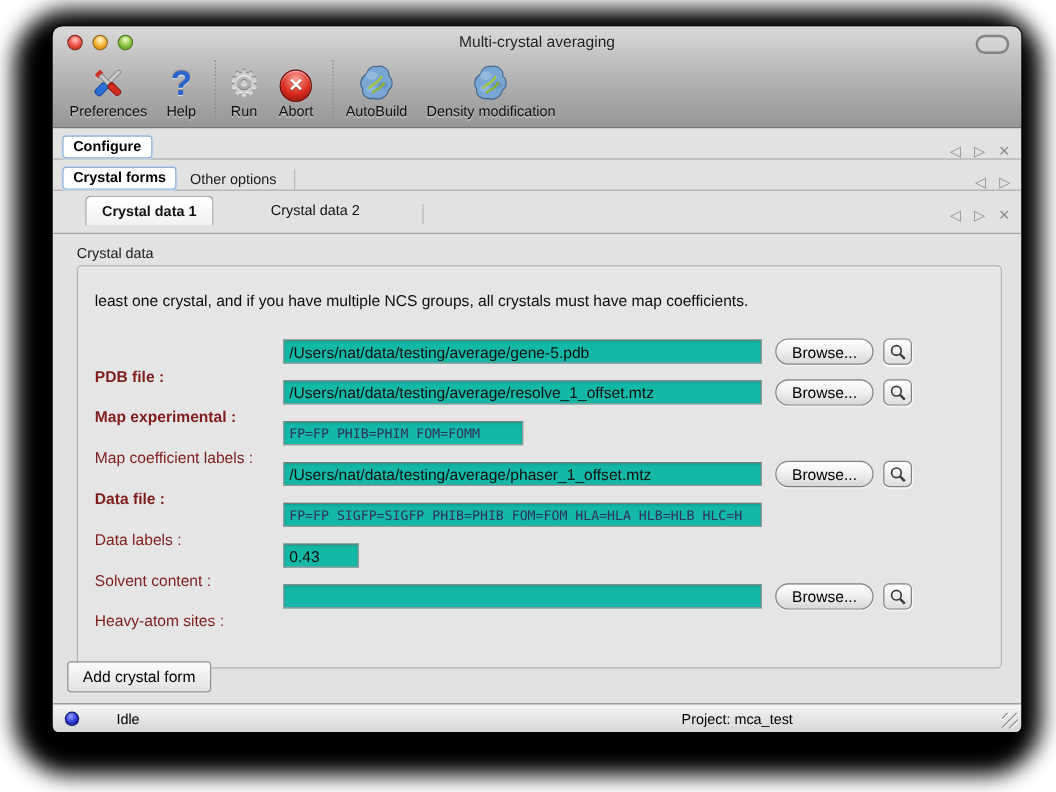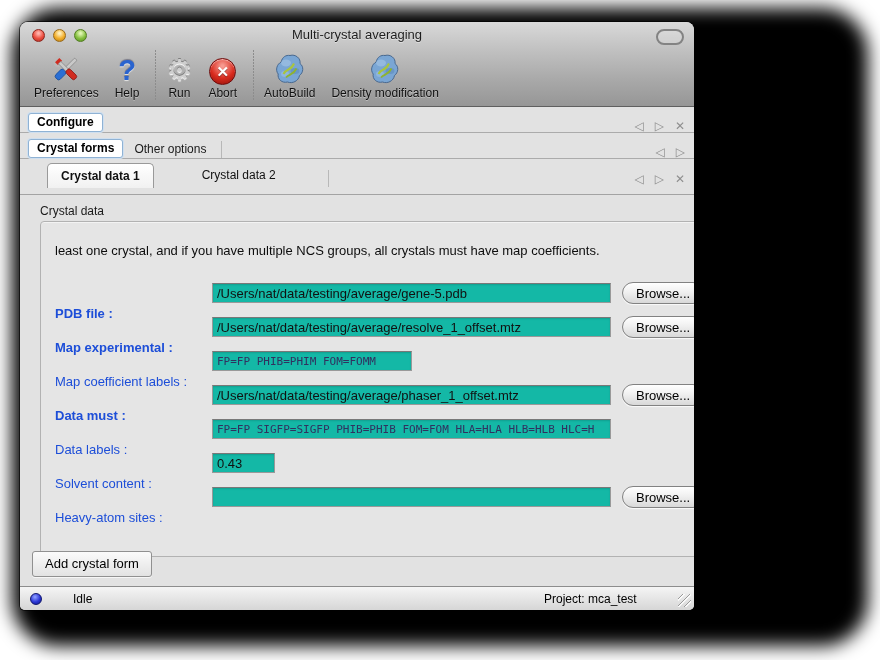--- a/index.html
+++ b/index.html
@@ -1,20 +1,20 @@
 <!DOCTYPE html>
 <html><head>
 <meta charset="utf-8">
 <style>
   html,body{margin:0;padding:0;background:#fff;}
   .canvas{position:relative;width:880px;height:660px;background:#fff;overflow:hidden;
           font-family:"Liberation Sans",sans-serif;-webkit-font-smoothing:antialiased;}
   .shadow{position:absolute;left:12px;right:12px;top:8px;bottom:14px;background:#000;
           border-radius:46px;filter:blur(9px);}
-  .window{position:absolute;left:20px;top:22px;width:674px;height:588px;
+  .window{position:absolute;left:44px;top:22px;width:807px;height:588px;
           border-radius:8px 8px 5px 5px;background:#e2e2e2;overflow:hidden;
           box-shadow:0 0 0 1px rgba(0,0,0,.6);}
   
   .chrome{position:absolute;top:0;left:0;right:0;height:84px;
           background:linear-gradient(#d9d9d9,#c3c3c3 30%,#a8a8a8 70%,#969696);
           border-bottom:1px solid #5f5f5f;}
   .titlebar{position:relative;height:25px;}
   .title{text-align:center;line-height:26px;font-size:13px;color:#1e1e1e;
          text-shadow:0 1px 0 rgba(255,255,255,.45);}
   .tl{position:absolute;left:12px;top:7px;display:flex;gap:8px;}
@@ -54,21 +54,21 @@
         padding-left:27px;position:relative;margin-top:4px;gap:35px;}
   .tab3{font-size:12px;padding:5px 13px 5px;color:#111;}
   .tab3.sel{background:linear-gradient(#ffffff,#f1f1f1);border:1px solid #999;border-bottom:none;
             border-radius:5px 5px 0 0;font-weight:bold;margin-bottom:-1px;position:relative;z-index:2;}
   .grouplabel{margin:9px 0 3px 20px;font-size:12px;color:#1a1a1a;}
   .groupbox{margin-left:20px;width:771px;height:336px;box-sizing:border-box;
             border:1px solid #b2b2b2;border-radius:4px;background:#e5e5e5;
             padding:12px 14px 0;box-shadow:inset 0 1px 0 rgba(255,255,255,.55);}
   .desc{font-size:13px;color:#0d0d0d;line-height:21px;margin:6px 0 15px 0;}
   .frow{display:flex;align-items:center;height:34px;}
-  .flabel{width:157px;font-size:13px;color:#1d4ed8;flex:none;margin-top:40px;}
+  .flabel{width:157px;font-size:13px;color:#7f1d1d;flex:none;margin-top:40px;}
   .flabel.b{font-weight:bold;}
   input.fi{height:20px;box-sizing:border-box;border:1px solid #999;border-top-color:#787878;
            background:#14b8a6;padding:1px 4px 0;font-family:"Liberation Sans",sans-serif;font-size:13px;
            color:#111;box-shadow:inset 0 1px 2px rgba(0,0,0,.14);border-radius:0;outline:none;}
   input.fi.mono{font-family:"DejaVu Sans Mono",monospace;font-size:11px;color:#31315f;}
   .w-file{width:399px;} .w-mid{width:200px;} .w-sm{width:63px;}
   .browse{margin-left:11px;height:22px;padding:0 13px;border-radius:11px;border:1px solid #828282;
           background:linear-gradient(#ffffff,#f0f0f0 45%,#d8d8d8);font-family:"Liberation Sans",sans-serif;
           font-size:13px;color:#000;box-shadow:0 1px 1px rgba(255,255,255,.8);}
   .magbtn{margin-left:8px;width:24px;height:22px;border-radius:5px;border:1px solid #828282;
@@ -245,21 +245,21 @@
             </svg>
           </button>
         </div>
 
         <div class="frow">
           <span class="flabel">Map coefficient labels :</span>
           <input class="fi mono w-mid" type="text" value="FP=FP PHIB=PHIM FOM=FOMM" style="">
         </div>
 
         <div class="frow">
-          <span class="flabel b">Data must :</span>
+          <span class="flabel b">Data file :</span>
           <input class="fi w-file" type="text" value="/Users/nat/data/testing/average/phaser_1_offset.mtz" style="">
           <button class="browse">Browse...</button>
           <button class="magbtn">
             <svg width="15" height="15" viewBox="0 0 15 15">
               <circle cx="6" cy="6" r="4" fill="none" stroke="#3a3a3a" stroke-width="1.4"></circle>
               <line x1="9" y1="9" x2="13" y2="13" stroke="#3a3a3a" stroke-width="2"></line>
             </svg>
           </button>
         </div>
 

